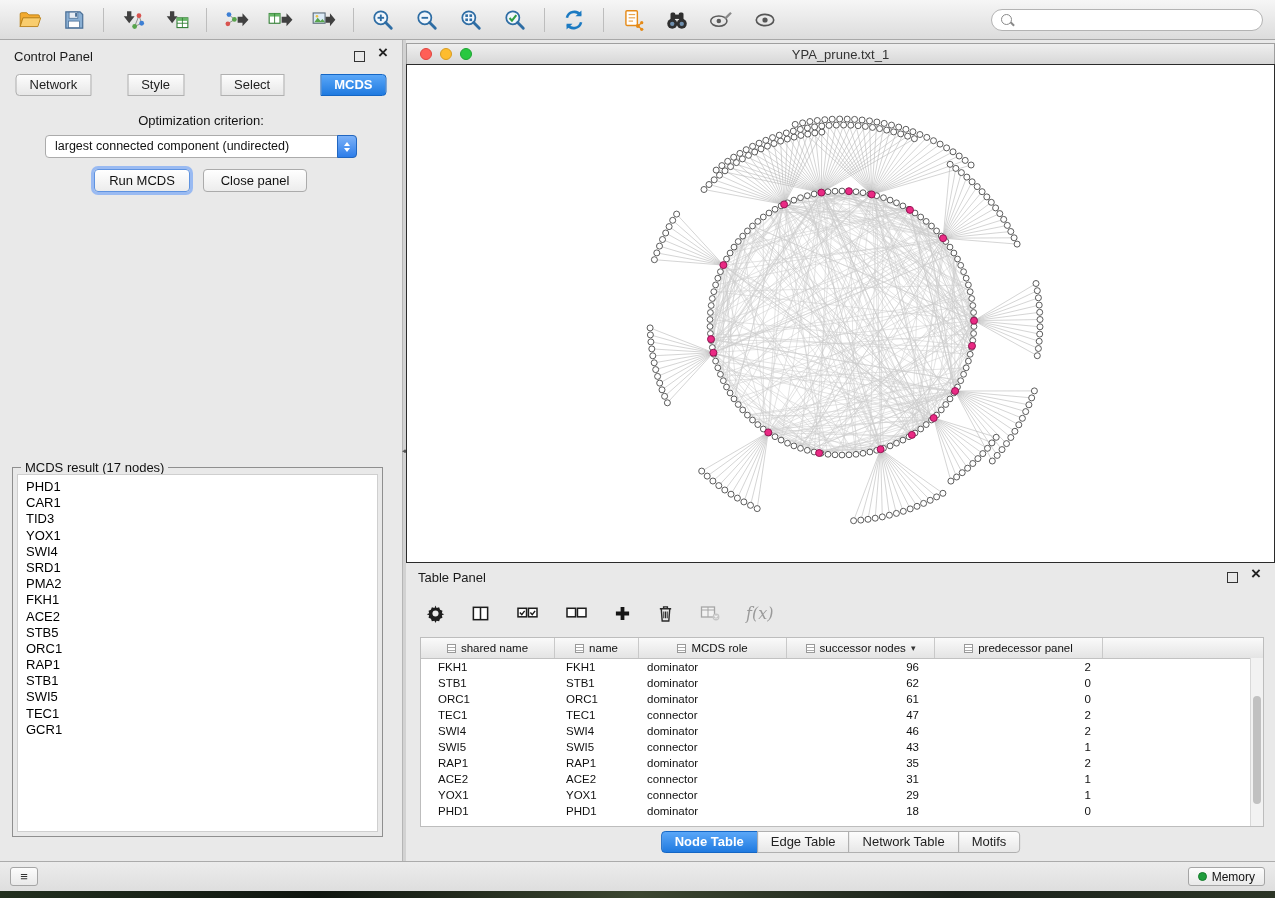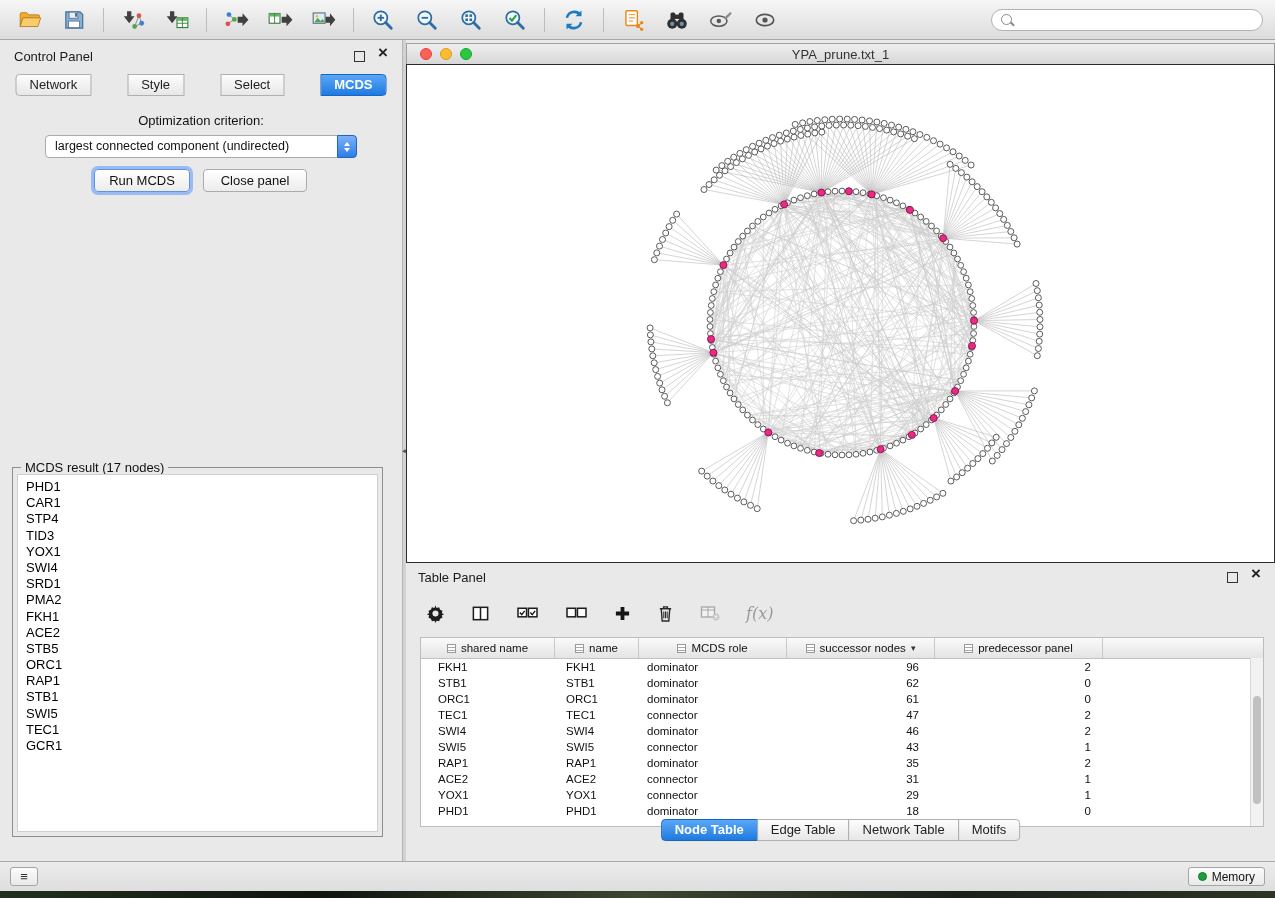--- a/index.html
+++ b/index.html
@@ -88,21 +88,21 @@
   .c0{width:134px;}.c1{width:84px;justify-content:center;}.c2{width:148px;}.c3{width:148px;}.c4{width:168px;}
   .sorticon{width:9px;height:9px;border:1px solid #999;box-sizing:border-box;flex:0 0 auto;
     background:linear-gradient(to bottom,#fff 0 2px,#aaa 2px 3px,#fff 3px 5px,#aaa 5px 6px,#fff 6px);}
   .caret{font-size:9px;color:#333;}
   .trow{display:flex;height:16px;line-height:16px;font-size:11.5px;color:#111;}
   .tcell{box-sizing:border-box;}
   .tcell.c0{padding-left:17px;}.tcell.c1{padding-left:11px;}.tcell.c2{padding-left:8px;}
   .tcell.c3{text-align:right;padding-right:16px;}.tcell.c4{text-align:right;padding-right:12px;}
   .vscroll{position:absolute;right:0;top:20px;bottom:0;width:12px;background:#f2f2f2;border-left:1px solid #d8d8d8;}
   .thumb{position:absolute;left:1.5px;width:8px;border-radius:4px;background:#c1c1c1;top:38px;height:108px;}
-  .tp-tabs{position:absolute;left:50%;transform:translateX(-50%);bottom:16px;}
+  .tp-tabs{position:absolute;left:50%;transform:translateX(-50%);bottom:4px;}
 
   
   .status-bar{left:0;top:861px;width:1275px;height:30px;box-sizing:border-box;
     background:linear-gradient(#ececec,#dedede);border-top:1px solid #ababab;}
   .sb-menu{position:absolute;left:10px;top:5px;width:28px;height:19px;box-sizing:border-box;
     background:linear-gradient(#fcfcfc,#e9e9e9);border:1px solid #a5a5a5;border-radius:3px;
     text-align:center;line-height:17px;font-size:13px;color:#333;}
   .memory-btn{position:absolute;right:10px;top:5px;height:19px;box-sizing:border-box;padding:0 9px;
     background:linear-gradient(#fcfcfc,#e9e9e9);border:1px solid #a5a5a5;border-radius:3px;
     display:flex;align-items:center;gap:5px;font-size:12px;color:#111;}
@@ -281,21 +281,20 @@
   </div>
 
   <button class="btn btn-run">Run MCDS</button>
   <button class="btn btn-closep">Close panel</button>
 
   <div class="groupbox">
     <span class="legend">MCDS result (17 nodes)</span>
     <div class="mcds-list" id="mcds-list">
         <div class="mcds-item">PHD1</div>
         <div class="mcds-item">CAR1</div>
-        <div class="mcds-item">STP4</div>
         <div class="mcds-item">TID3</div>
         <div class="mcds-item">YOX1</div>
         <div class="mcds-item">SWI4</div>
         <div class="mcds-item">SRD1</div>
         <div class="mcds-item">PMA2</div>
         <div class="mcds-item">FKH1</div>
         <div class="mcds-item">ACE2</div>
         <div class="mcds-item">STB5</div>
         <div class="mcds-item">ORC1</div>
         <div class="mcds-item">RAP1</div>

